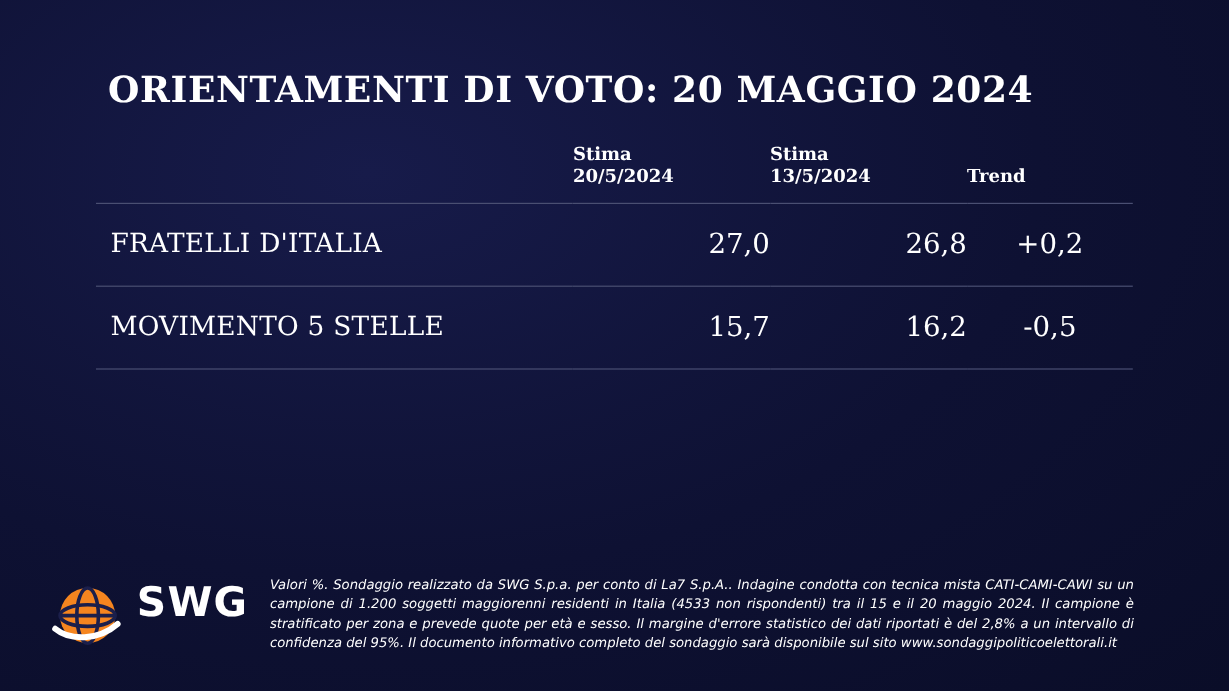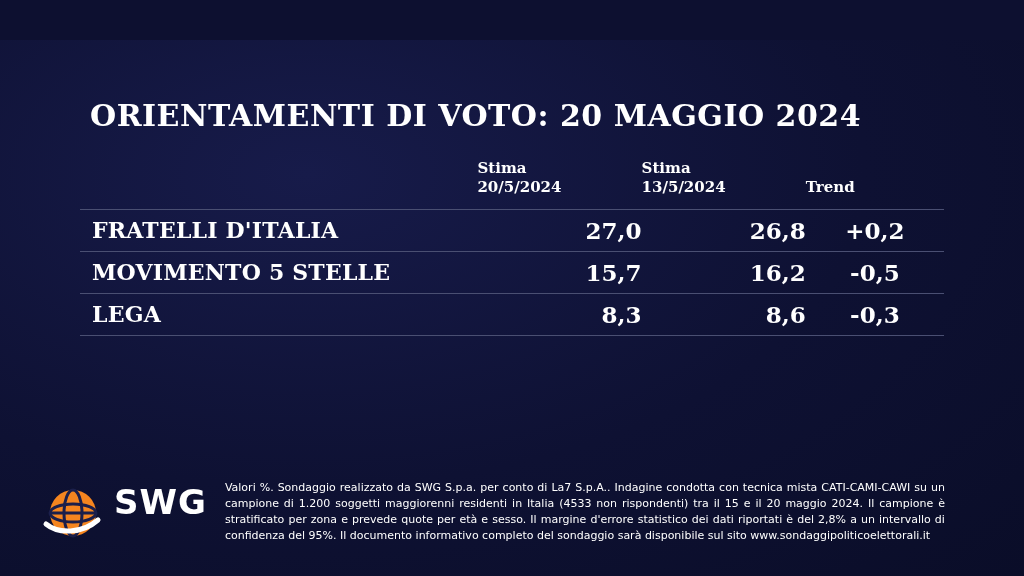--- a/index.html
+++ b/index.html
@@ -15,21 +15,20 @@
     color: #ffffff;
     position: relative;
   }
   .slide {
     position: absolute;
     inset: 0;
     background: #10133a;
     background-image: radial-gradient(ellipse at 30% 25%, #171b4a 0%, #0e1133 55%, #0a0d28 100%);
     display: flex;
     flex-direction: column;
-    margin-top: 40px;
   }
   .content {
     padding: 58px 80px 0 80px;
     flex: 1;
   }
   .title {
     font-family: "DejaVu Serif", serif;
     font-weight: bold;
     font-size: 30px;
     letter-spacing: 0.5px;
@@ -59,23 +58,23 @@
   thead th.party-head { text-align: left; }
   thead th .l2 { display: block; }
 
   tbody tr {
     border-top: 1px solid #4a4f72;
   }
   tbody tr:last-child {
     border-bottom: 1px solid #4a4f72;
   }
   tbody td {
-    padding: 7px 0;
+    padding: 21px 0;
     font-family: "DejaVu Serif", serif;
-    font-weight: bold;
+    font-weight: normal;
     color: #ffffff;
   }
   td.party {
     font-size: 22px;
     text-align: left;
     padding-left: 12px;
     letter-spacing: 0.2px;
     white-space: nowrap;
   }
   td.num {
@@ -113,20 +112,21 @@
     color: #ffffff;
   }
   .disclaimer {
     font-family: "DejaVu Sans", sans-serif;
     font-size: 11px;
     line-height: 1.45;
     color: #ffffff;
     text-align: justify;
     padding-top: 12px;
     max-width: 720px;
+    font-style: italic;
   }
 </style>
 </head>
 <body>
 
 <div class="slide">
 
   <div class="content">
 
     <h1 class="title">ORIENTAMENTI DI VOTO: 20 MAGGIO 2024</h1>
@@ -162,26 +162,20 @@
           <td class="num">27,0</td>
           <td class="num">26,8</td>
           <td class="trend">+0,2</td>
         </tr>
         <tr>
           <td class="party">MOVIMENTO 5 STELLE</td>
           <td class="num">15,7</td>
           <td class="num">16,2</td>
           <td class="trend">-0,5</td>
         </tr>
-        <tr>
-          <td class="party">LEGA</td>
-          <td class="num">8,3</td>
-          <td class="num">8,6</td>
-          <td class="trend">-0,3</td>
-        </tr>
       </tbody>
     </table>
   </div>
 
   <div class="footer">
     <div class="logo">
       <span class="logo-mark">
         <svg width="62" height="62" viewBox="0 0 62 62" aria-hidden="true">
           <circle cx="31" cy="31" r="23" fill="#f5851f"></circle>
           <ellipse cx="31" cy="31" rx="23" ry="9" fill="none" stroke="#1b1f4b" stroke-width="3"></ellipse>

